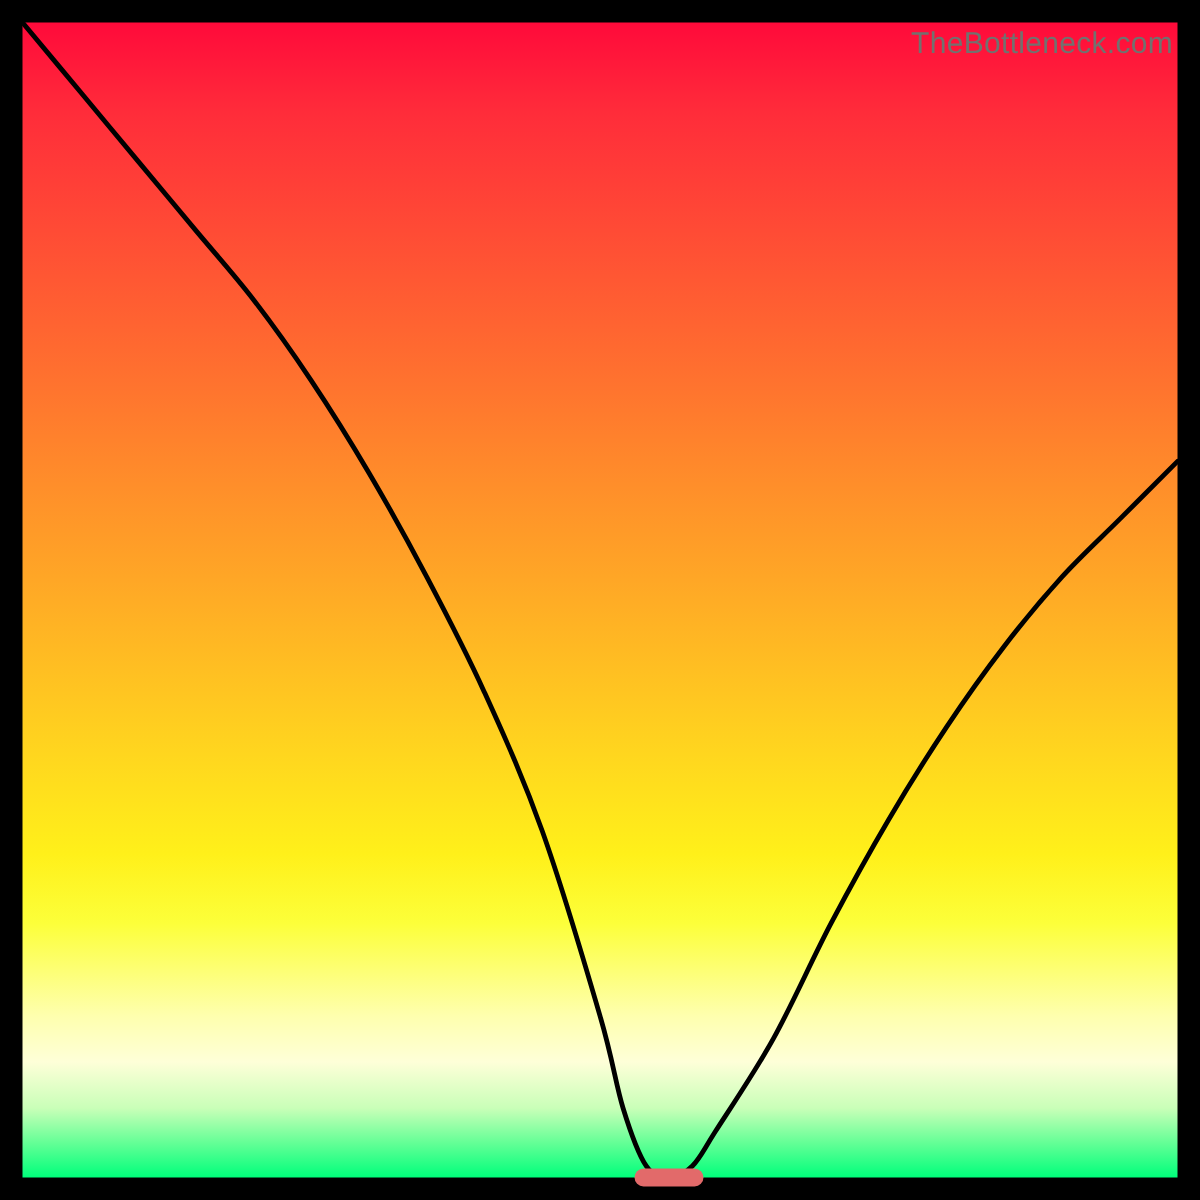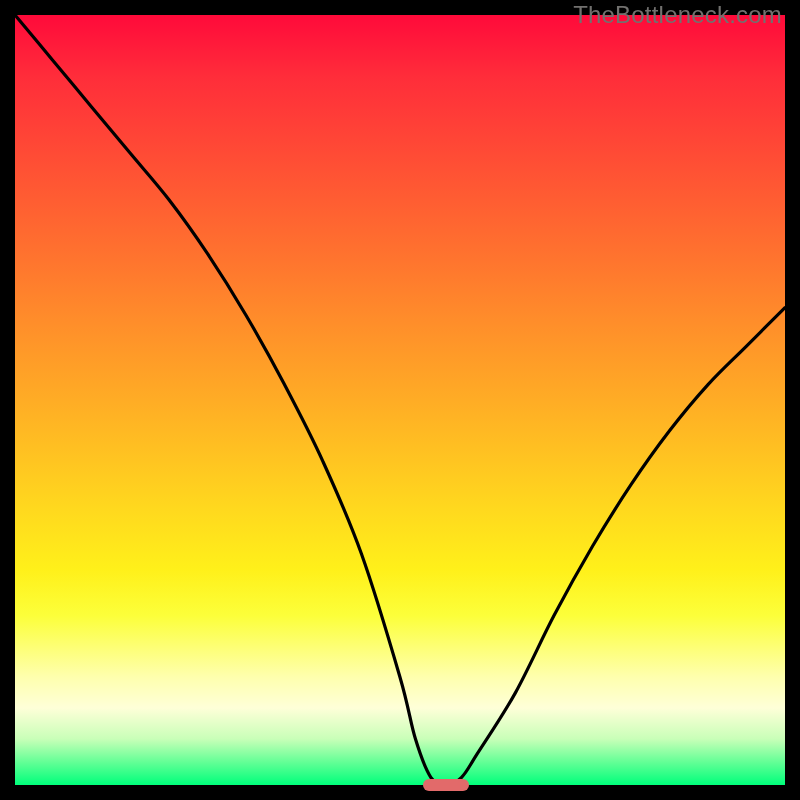--- a/index.html
+++ b/index.html
@@ -30,24 +30,24 @@
       #fcff3a 78%,
       #feffae 86%,
       #feffd8 90%,
       #c9ffb8 94%,
       #64ff96 97%,
       #00ff7b 100%
     );
   }
   .watermark {
     position: absolute;
-    top: 1px;
+    top: 18px;
     right: 18px;
     font-family: Arial, Helvetica, sans-serif;
-    font-size: 24px;
+    font-size: 20px;
     font-weight: 500;
     color: #72716f;
     letter-spacing: 0.2px;
   }
   svg.curve {
     position: absolute;
     left: 0; top: 0;
     width: 800px;
     height: 800px;
     pointer-events: none;

